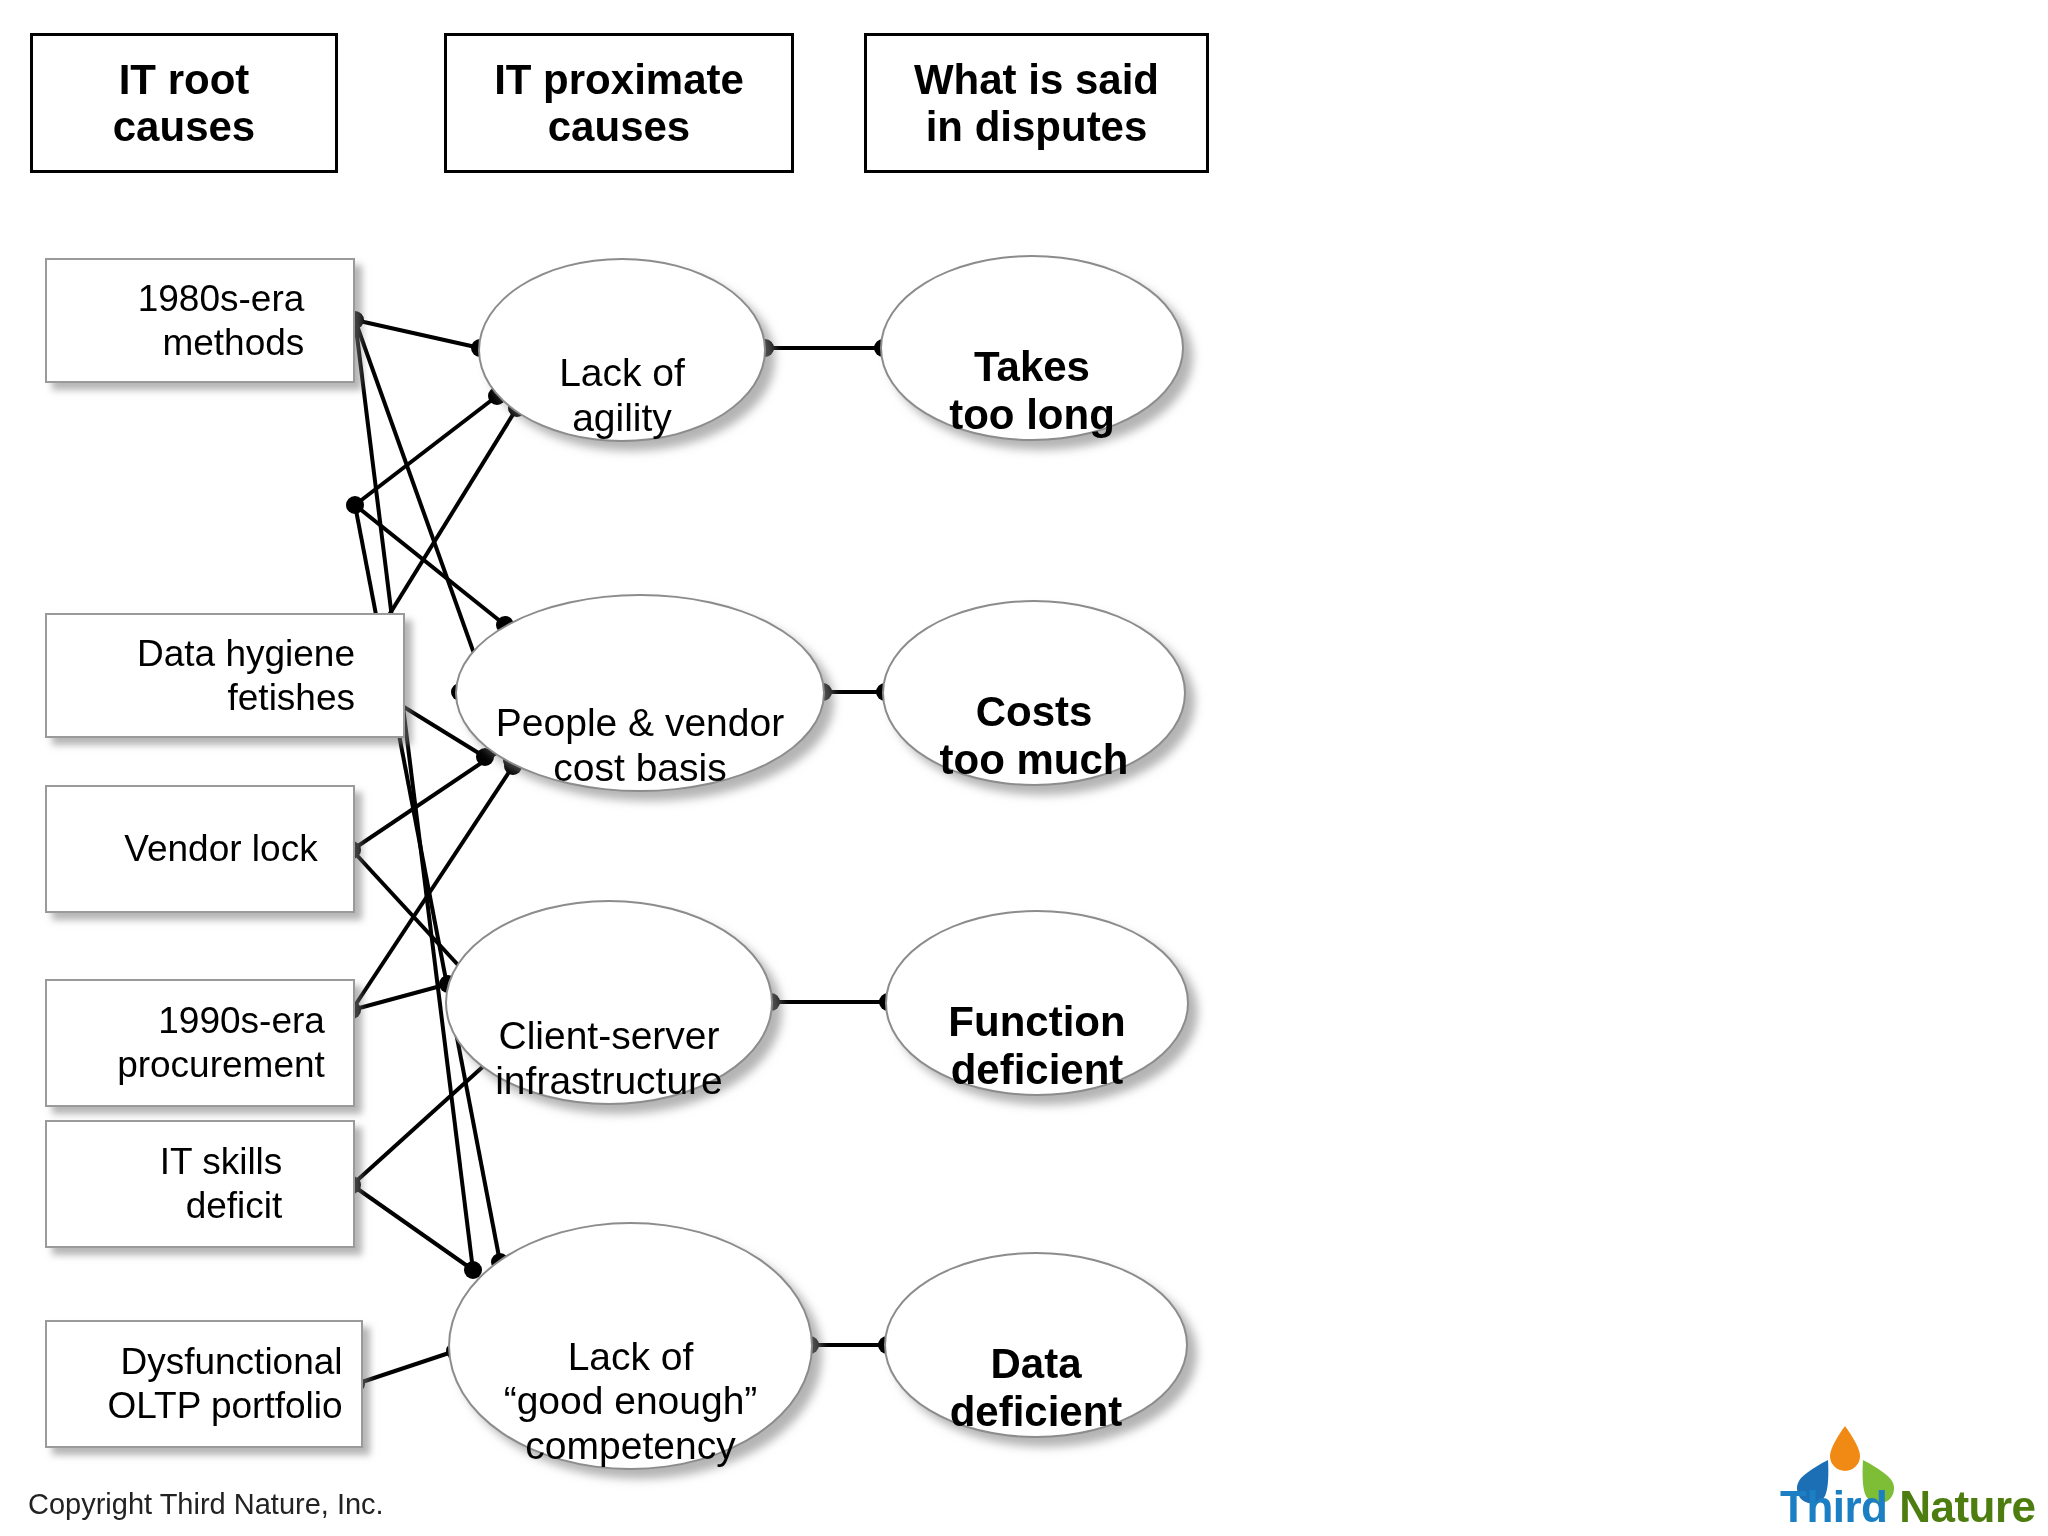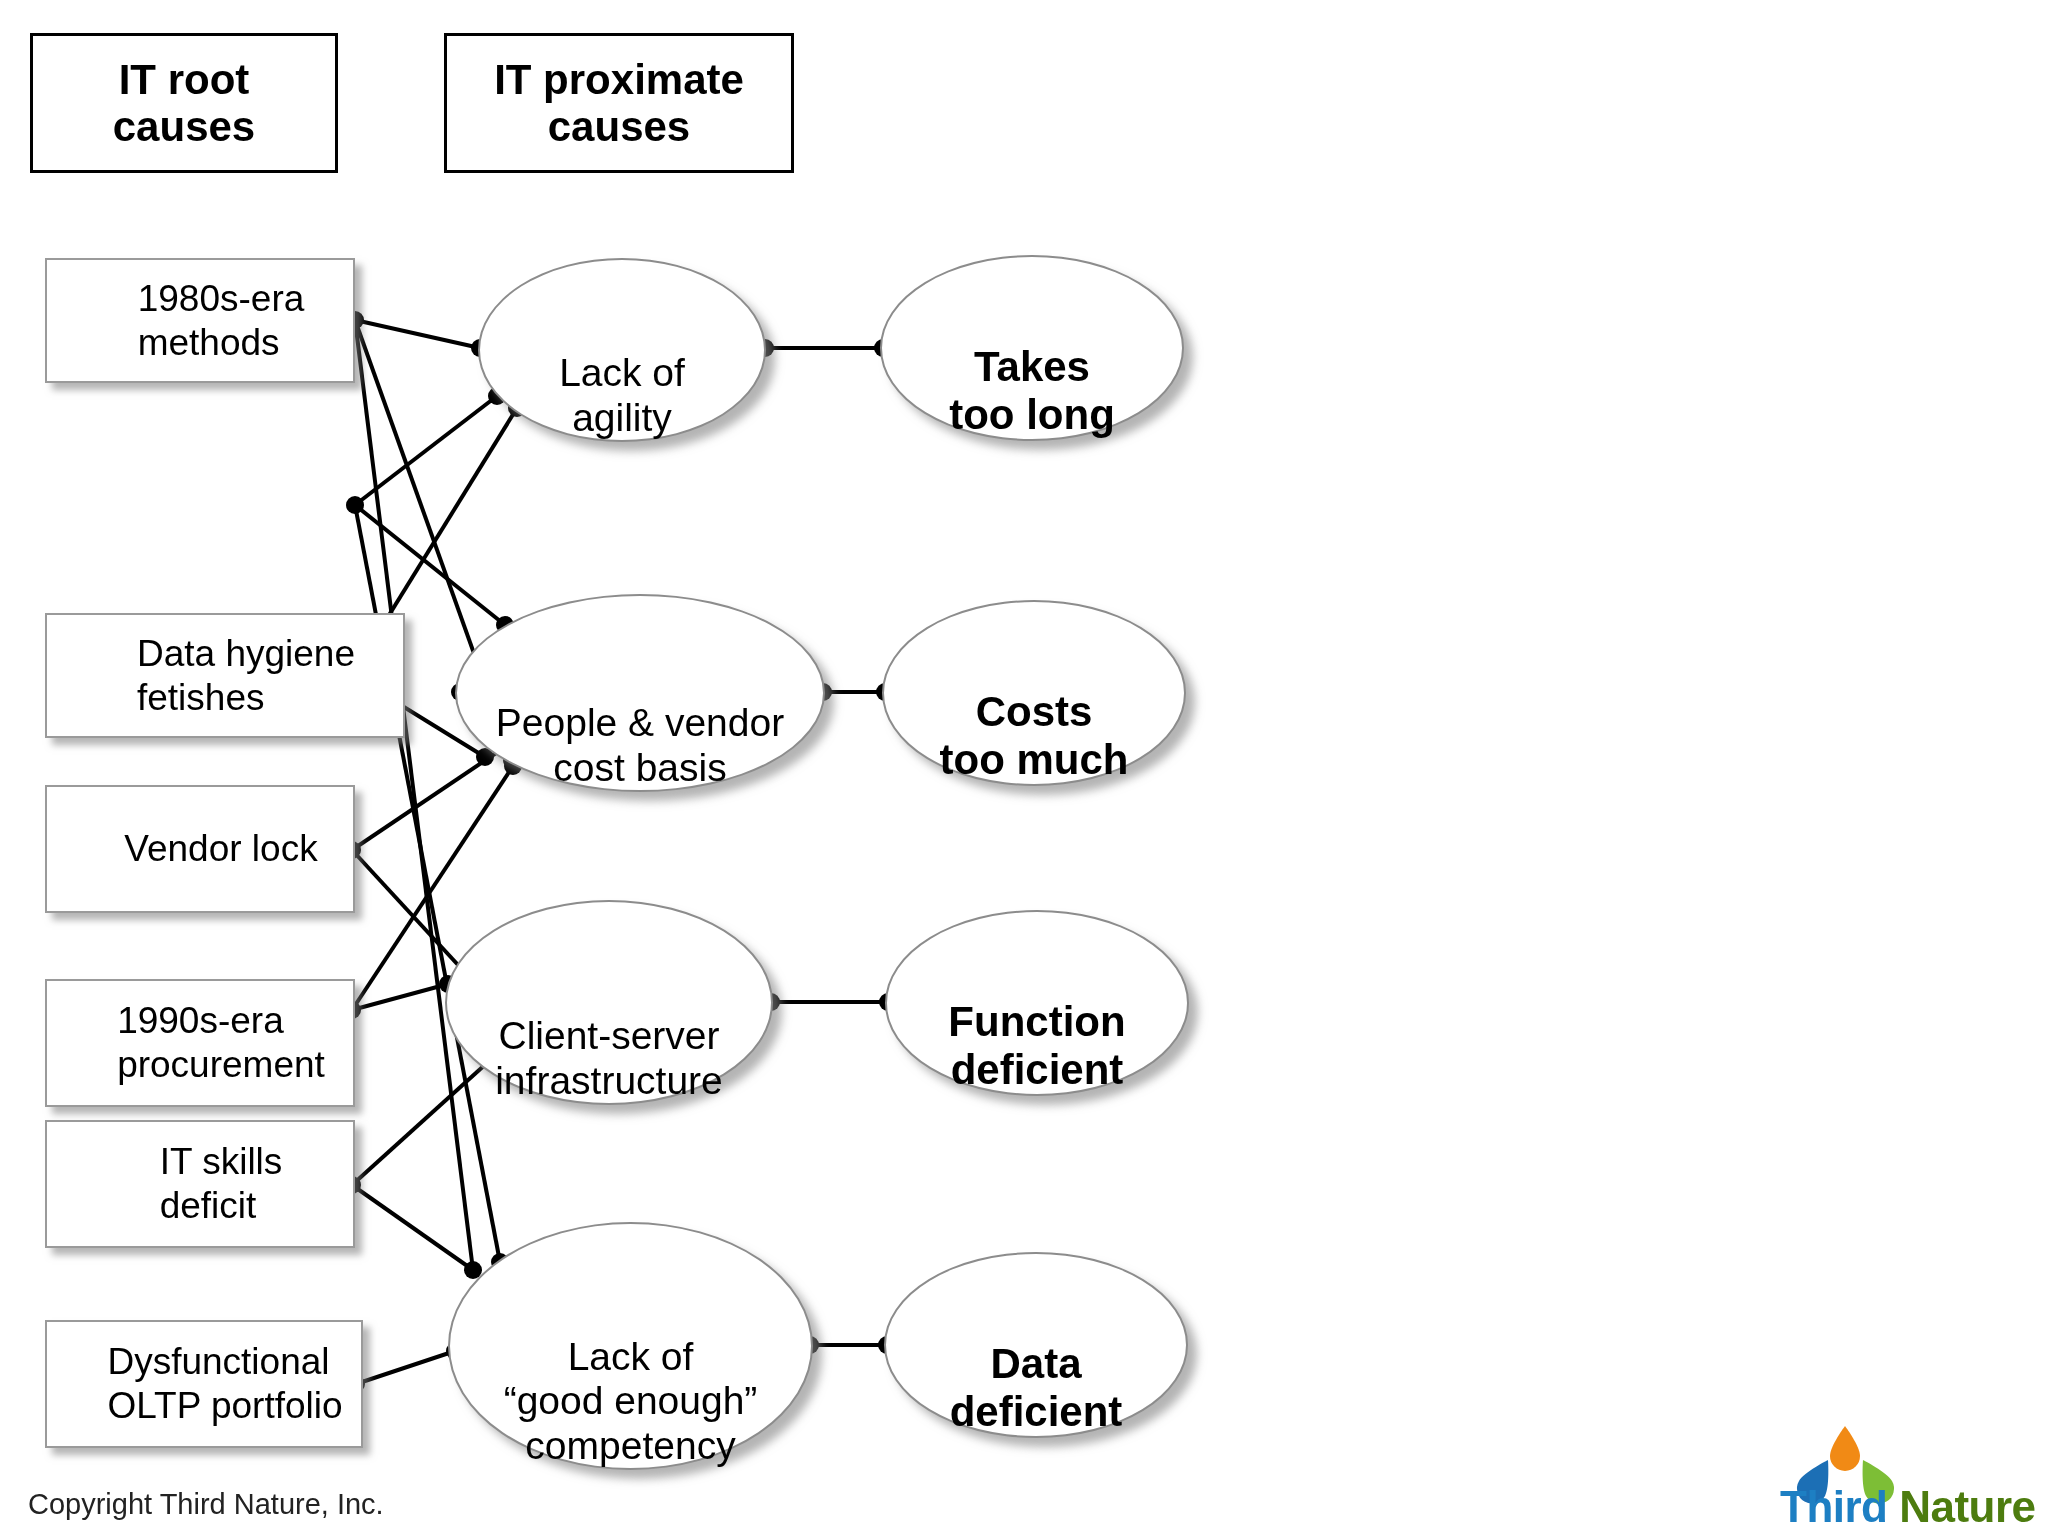--- a/index.html
+++ b/index.html
@@ -35,21 +35,21 @@
   }
 
   
   .root-box {
     position: absolute;
     border: 2px solid #9a9a9a;
     background: #ffffff;
     display: flex;
     align-items: center;
     justify-content: center;
-    text-align: left;
+    text-align: right;
     font-size: 37px;
     line-height: 1.18;
     color: #000000;
     box-sizing: border-box;
     box-shadow: 7px 7px 7px rgba(120,120,120,0.55);
     z-index: 5;
     padding-left: 42px;
   }
 
   
@@ -202,20 +202,26 @@
     </div>
   </div>
 
   <div class="header-box" style="left:444px; top:33px; width:350px; height:140px;">
     <div>
       <div>IT proximate</div>
       <div>causes</div>
     </div>
   </div>
 
+  <div class="header-box" style="left:864px; top:33px; width:345px; height:140px;">
+    <div>
+      <div>What is said</div>
+      <div>in disputes</div>
+    </div>
+  </div>
 
   <div class="root-box" style="left:45px; top:258px; width:310px; height:125px;">
     <div>
       <div>1980s-era</div>
       <div>methods</div>
     </div>
   </div>
 
 
   <div class="root-box" style="left:45px; top:613px; width:360px; height:125px;">

